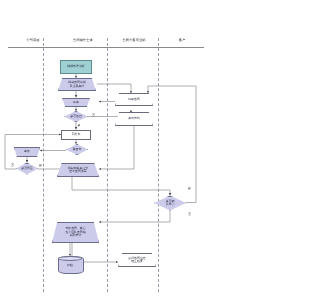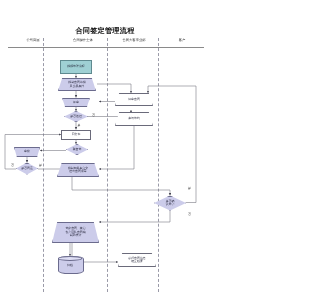--- a/index.html
+++ b/index.html
@@ -115,21 +115,20 @@
     position: absolute;
     font-size: 2.9px;
     color: #222222;
   }
 </style>
 </head>
 <body>
 
 <div id="page">
 
-  <div id="title">合同签定管理流程</div>
 
   <div class="lane-head" style="left:13px;width:40px;">公司高层</div>
   <div class="lane-head" style="left:58px;width:50px;">合同操作主体</div>
   <div class="lane-head" style="left:108px;width:52px;">合同大客事业部</div>
   <div class="lane-head" style="left:164px;width:36px;">客户</div>
 
   <div class="lane-rule"></div>
 
   <div class="lane-div" style="left:43px;"></div>
   <div class="lane-div" style="left:107px;"></div>

